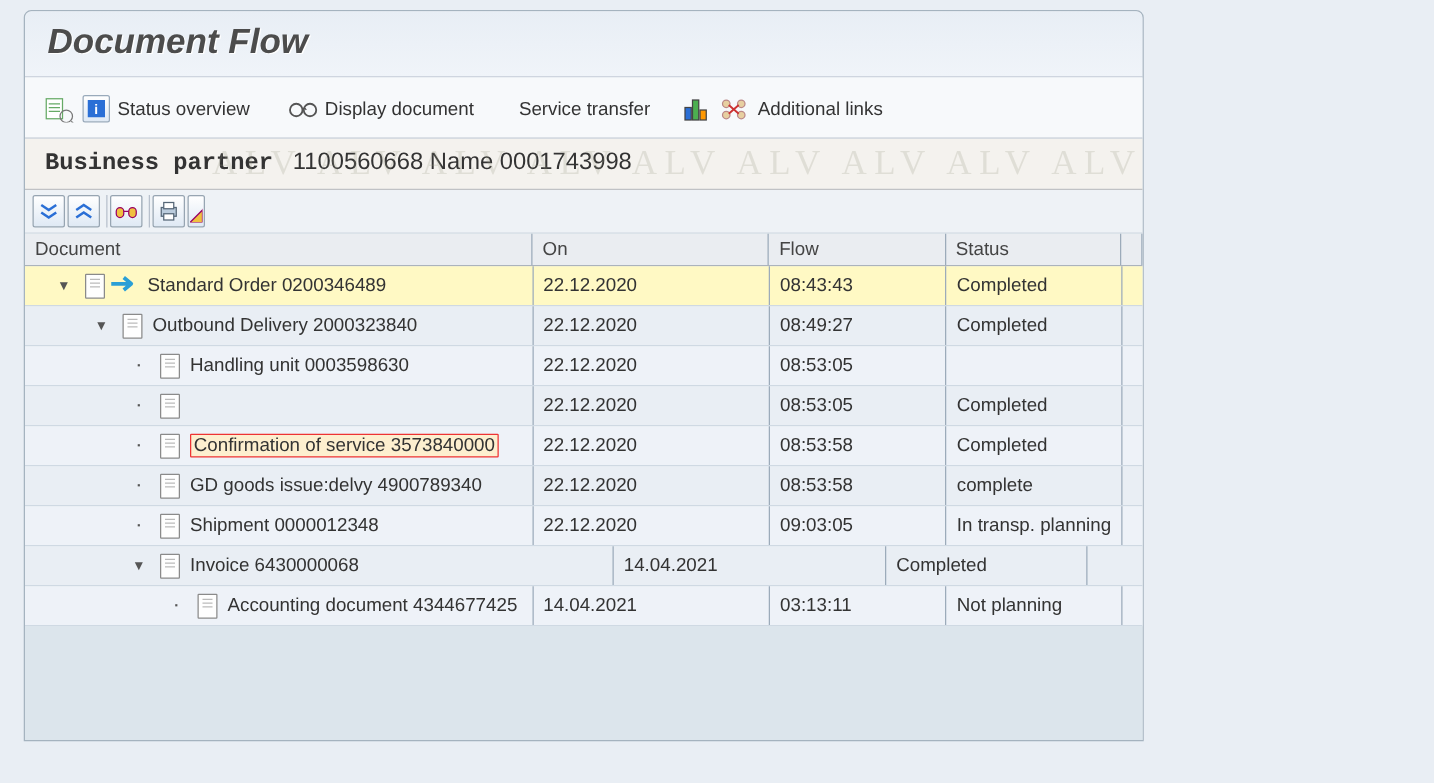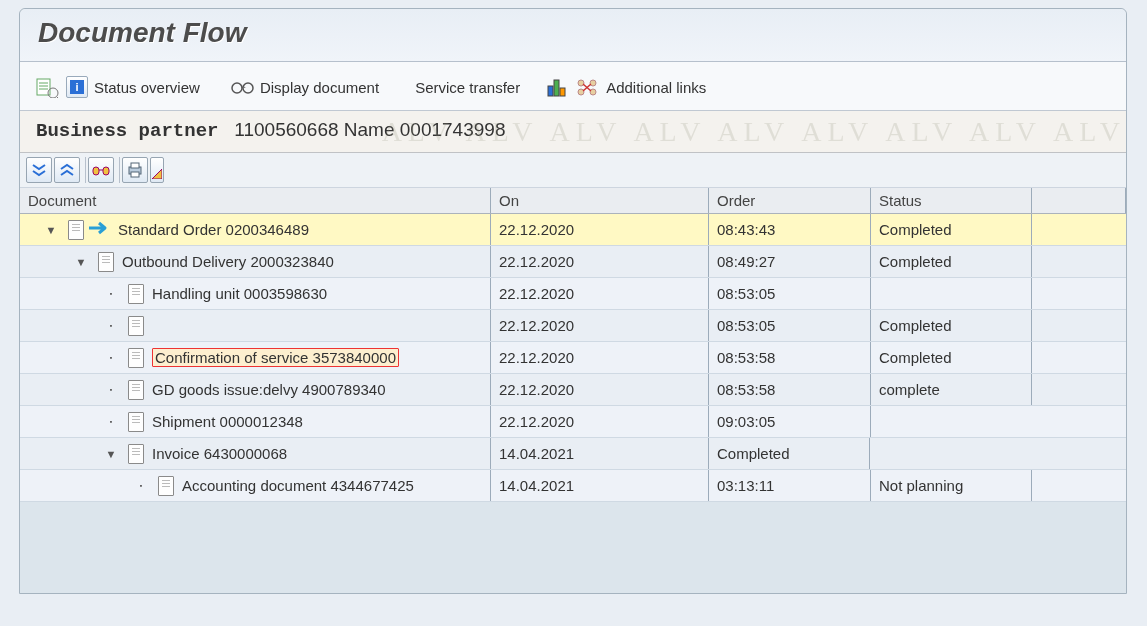--- a/index.html
+++ b/index.html
@@ -6,21 +6,21 @@
   html, body { margin: 0; padding: 0; }
   body {
     width: 1147px;
     height: 626px;
     background: #e9eef4;
     overflow: hidden;
     font-size: 15px;
     color: #333;
   }
   .frame {
-    width: 1108px;
+    width: 896px;
     margin: 8px 31px 0 19px;
     background: #edf1f6;
     border: 1px solid #a5b3bf;
     border-radius: 6px 6px 0 0;
   }
   .titlebar {
     background: linear-gradient(#e8eef5,#f0f4f9);
     padding: 8px 18px 12px 18px;
     border-bottom: 1px solid #b6c0cc;
     border-radius: 6px 6px 0 0;
@@ -284,21 +284,21 @@
           <path d="M0 18L10 18 L10 8 Z" fill="#f0c040" stroke="#906"></path>
         </svg>
     </span>
   </div>
 
   <div class="grid">
 
     <div class="col-headers">
       <div class="c-doc">Document</div>
       <div class="c-on">On</div>
-      <div class="c-time">Order</div>
+      <div class="c-time">Flow</div>
       <div class="c-status">Status</div>
       <div class="c-tail"></div>
     </div>
 
     <div class="rows" id="rows">
         <div class="row row-sel">
           <div class="c-doc">
             <span style="display: inline-block; width: 14px;"></span>
             <span class="caret" style="font-size: 11px;">▼</span>
             <span style="width: 4px; display: inline-block;"></span>
@@ -380,20 +380,21 @@
         <div class="row row-alt0">
           <div class="c-doc">
             <span style="display: inline-block; width: 74px;"></span>
             <span class="caret" style="font-size: 7px;">▪</span>
             <span style="width: 4px; display: inline-block;"></span>
             <span class="doc-icon"></span>
             <span class="doc-label" style="margin-left: 4px;">Shipment 0000012348</span>
           </div>
           <div class="c-on">22.12.2020</div>
           <div class="c-time">09:03:05</div>
+          <div class="c-status">In transp. planning</div>
           <div class="c-tail"></div>
         </div>
         <div class="row row-alt1">
           <div class="c-doc">
             <span style="display: inline-block; width: 74px;"></span>
             <span class="caret" style="font-size: 11px;">▼</span>
             <span style="width: 4px; display: inline-block;"></span>
             <span class="doc-icon"></span>
             <span class="doc-label" style="margin-left: 4px;">Invoice 6430000068</span>
           </div>

